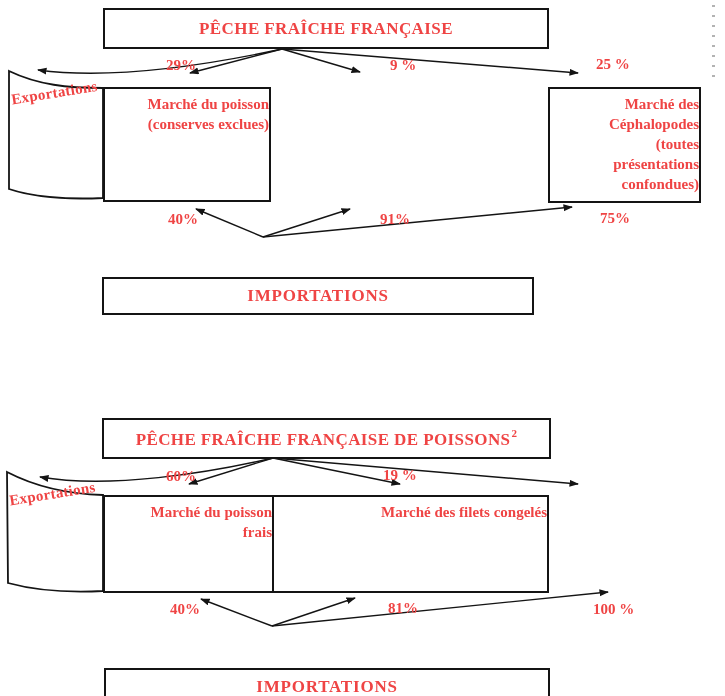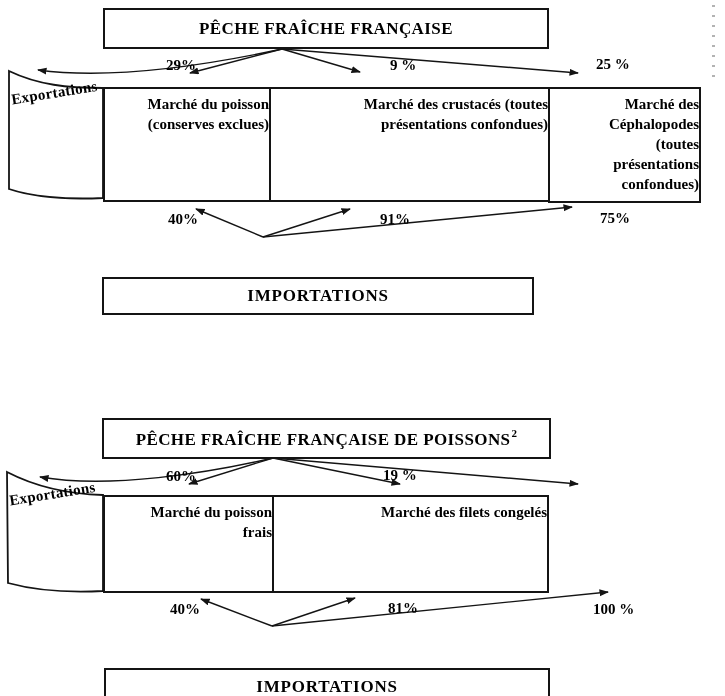--- a/index.html
+++ b/index.html
@@ -1,18 +1,18 @@
 <!DOCTYPE html>
 <html><head>
 <meta charset="utf-8">
 <style>
   html,body { margin:0; padding:0; background:#fff; }
   .canvas {
     position:relative; width:725px; height:696px; background:#ffffff;
-    font-family:"Liberation Serif","DejaVu Serif",serif; font-weight:bold; color:#000000;
+    font-family:"Liberation Serif","DejaVu Serif",serif; font-weight:bold; color:#ef4444;
     overflow:hidden;
   }
   svg.linework { position:absolute; left:0; top:0; z-index:1; }
   .box { position:absolute; border:2px solid #141414; background:#ffffff; box-sizing:border-box; z-index:2; }
   .title-box { display:flex; align-items:center; justify-content:center; font-size:17px; letter-spacing:0.4px; text-align:center; }
   .imports-box { display:flex; align-items:center; justify-content:center; font-size:17px; letter-spacing:0.8px;margin-top:40px; }
   .market { text-align:right; padding-top:5px; font-size:15px; line-height:20px; }
   .pct { position:absolute; font-size:15px; z-index:3; white-space:nowrap; }
   .exports { position:absolute; font-size:15px; z-index:3; transform:rotate(-9deg); transform-origin:left center; letter-spacing:0.3px; white-space:nowrap; }
   sup.fnote { font-size:11px; position:relative; top:-1px; margin-left:1px; }
@@ -60,21 +60,20 @@
     <span>PÊCHE FRAÎCHE FRANÇAISE</span>
   </div>
 
   <div class="exports" style="left:8px;top:92px;width:94px;text-align:center">Exportations</div>
 
   <div class="pct" style="left:166px;top:57px">29%</div>
   <div class="pct" style="left:390px;top:57px">9 %</div>
   <div class="pct" style="left:596px;top:56px">25 %</div>
 
   <div class="box market" style="left:103px;top:87px;width:168px;height:115px">Marché du poisson<br>(conserves exclues)</div>
-  <div class="box market" style="left:269px;top:87px;width:281px;height:115px">Marché des crustacés (toutes<br>présentations confondues)</div>
   <div class="box market" style="left:548px;top:87px;width:153px;height:116px">Marché des<br>Céphalopodes<br>(toutes<br>présentations<br>confondues)</div>
 
   <div class="pct" style="left:168px;top:211px">40%</div>
   <div class="pct" style="left:380px;top:211px">91%</div>
   <div class="pct" style="left:600px;top:210px">75%</div>
 
   <div class="box imports-box" style="left:102px;top:237px;width:432px;height:38px">
     <span>IMPORTATIONS</span>
   </div>
 

